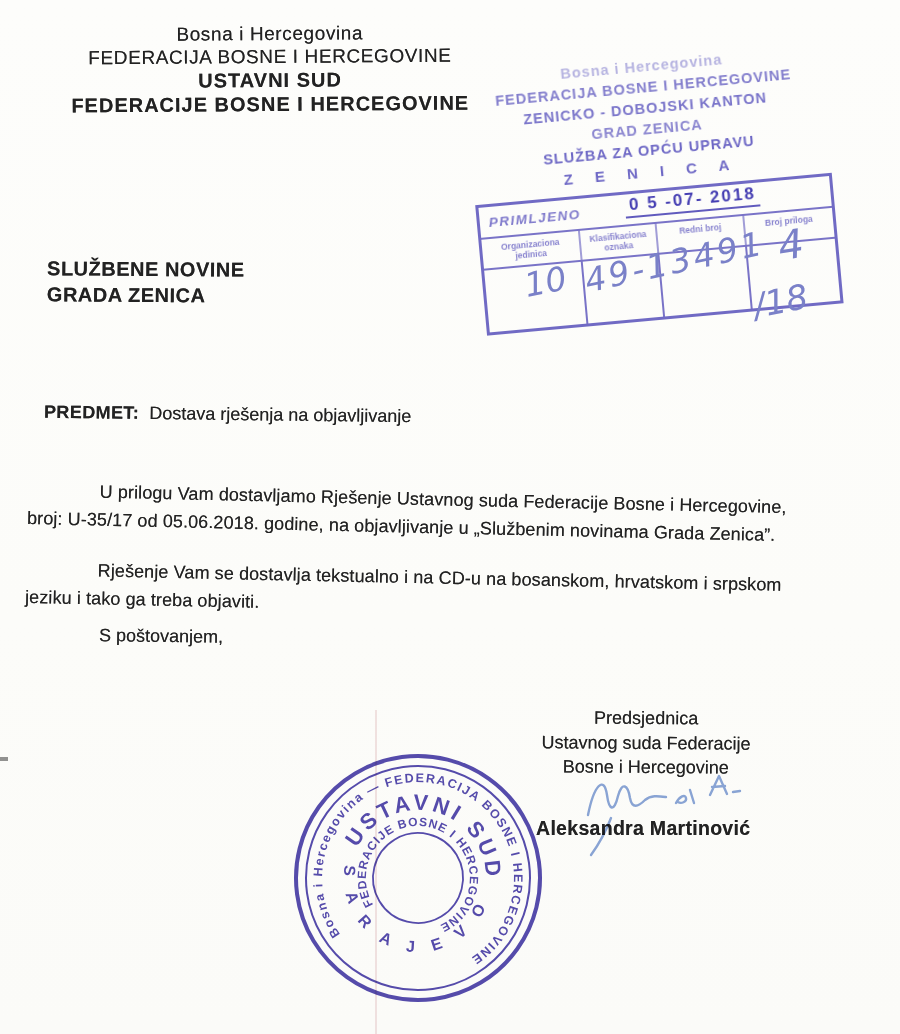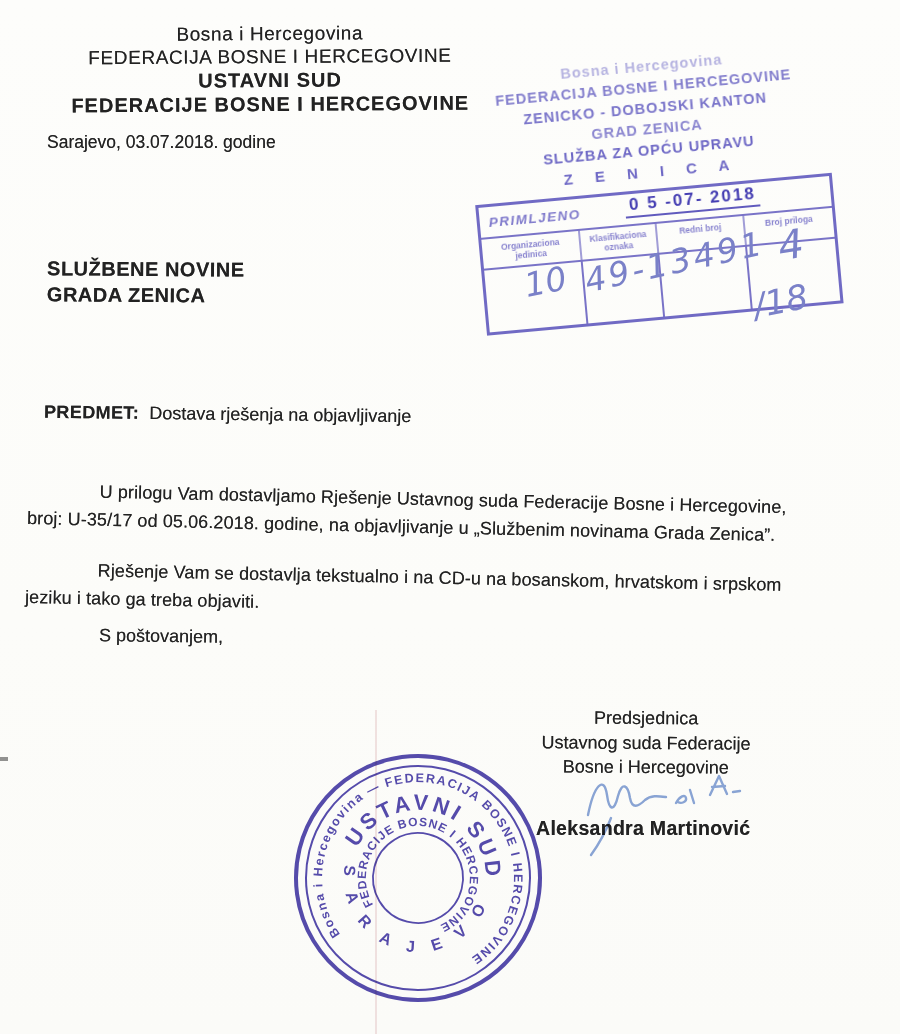--- a/index.html
+++ b/index.html
@@ -81,21 +81,20 @@
 <div class="page">
 
   <div class="letterhead print">
     <div class="lh-line">Bosna i Hercegovina</div>
     <div class="lh-line">FEDERACIJA BOSNE I HERCEGOVINE</div>
     <div class="lh-bold">USTAVNI SUD</div>
     <div class="lh-bold">FEDERACIJE BOSNE I HERCEGOVINE</div>
   </div>
 
   <div class="doc-meta print">
-    <div>Sarajevo, 03.07.2018. godine</div>
   </div>
 
   <div class="received-stamp">
     <div class="rs-org">
       <div class="rs-l rs-l1">Bosna i Hercegovina</div>
       <div class="rs-l rs-l2">FEDERACIJA BOSNE I HERCEGOVINE</div>
       <div class="rs-l rs-l3">ZENICKO - DOBOJSKI KANTON</div>
       <div class="rs-l rs-l4">GRAD ZENICA</div>
       <div class="rs-l rs-l5">SLUŽBA ZA OPĆU UPRAVU</div>
       <div class="rs-l rs-l6">Z E N I C A</div>

